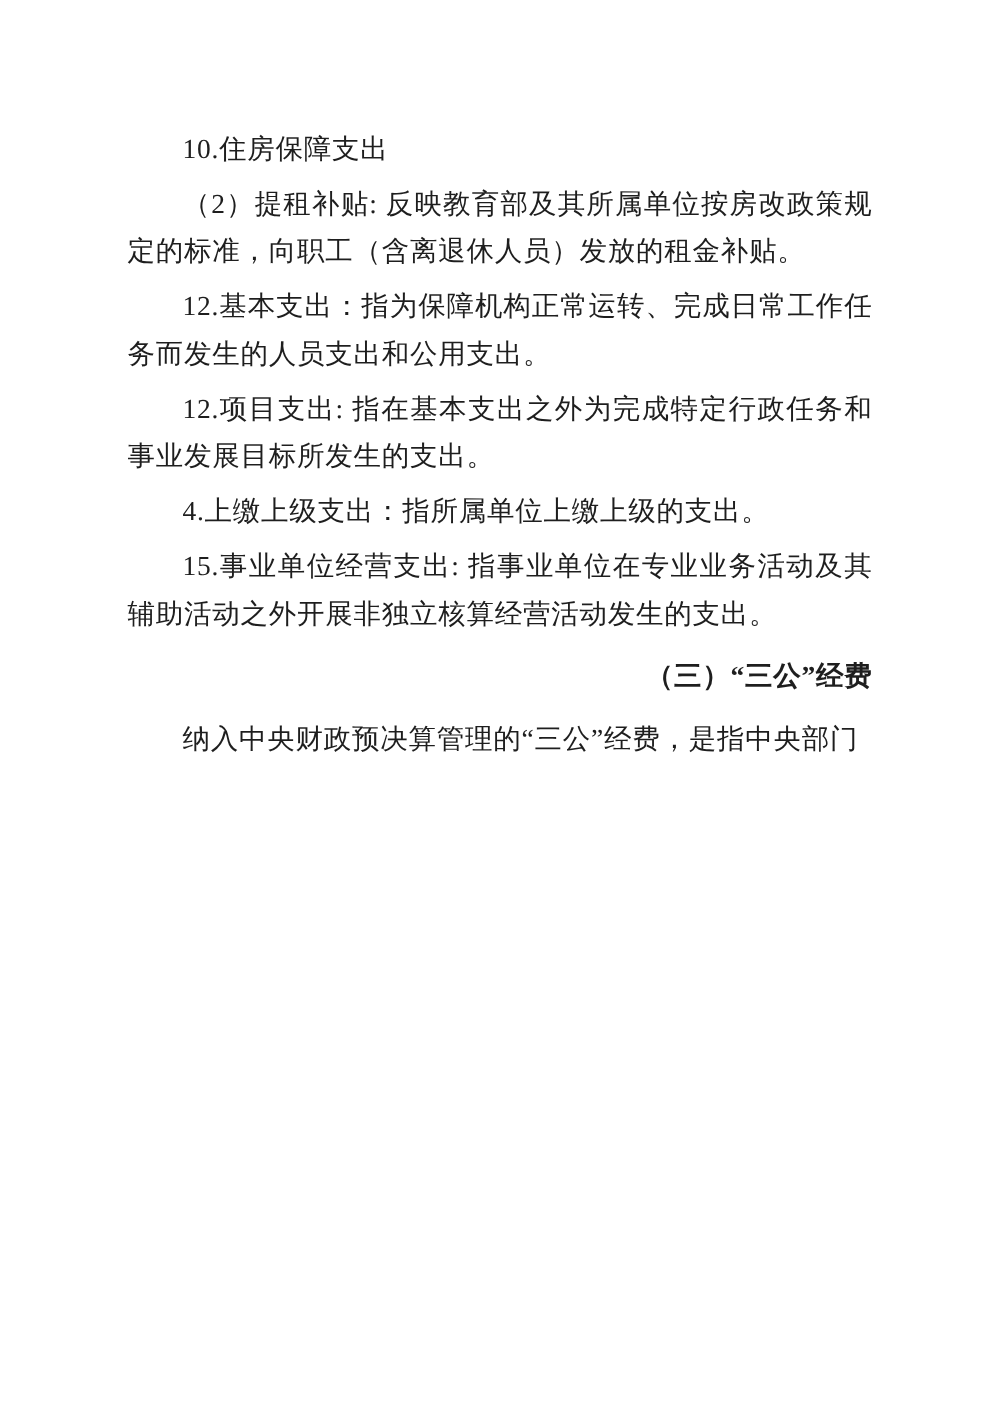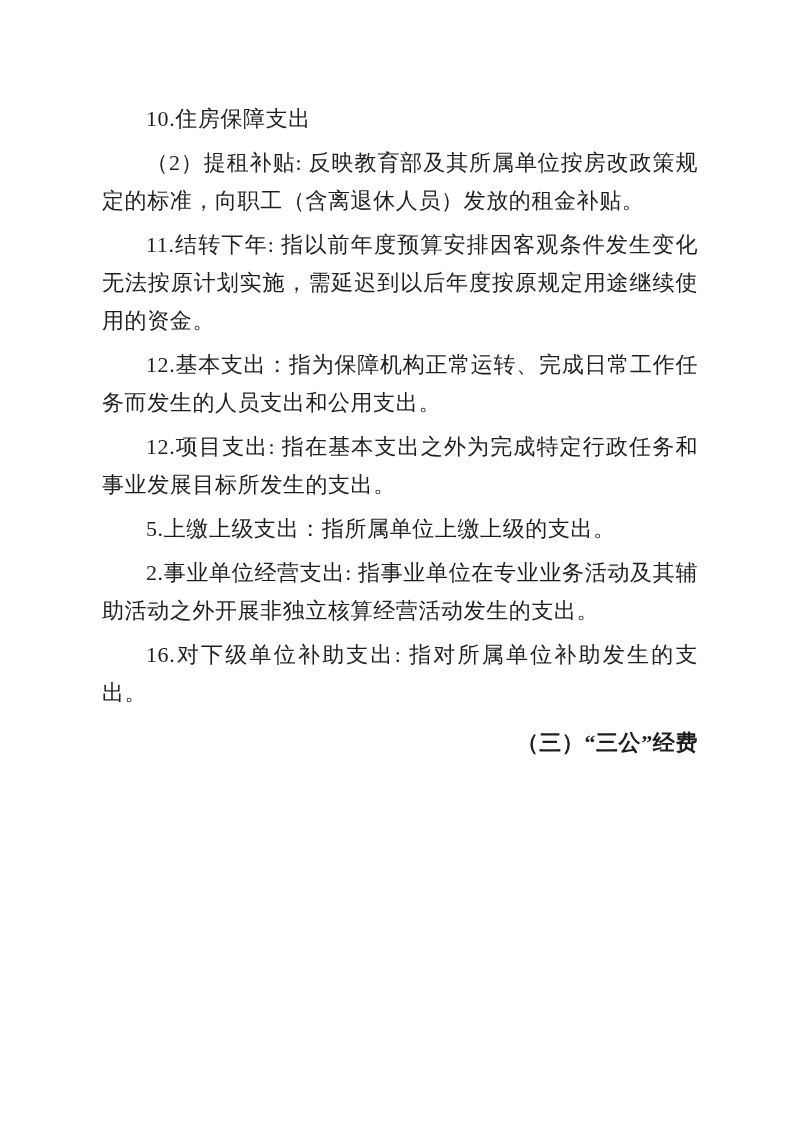--- a/index.html
+++ b/index.html
@@ -48,22 +48,21 @@
     color: #15803d;
   }
 </style>
 </head>
 <body>
 
 <div class="page">
   <div class="content">
     <p class="body">10.住房保障支出</p>
     <p class="body">（2）提租补贴: 反映教育部及其所属单位按房改政策规定的标准，向职工（含离退休人员）发放的租金补贴。</p>
-    <p class="body">11.结转下年: 指以前年度预算安排因客观条件发生变化无法按原计划实施，需延迟到以后年度按原规定用途继续使用的资金。</p>
     <p class="body">12.基本支出：指为保障机构正常运转、完成日常工作任务而发生的人员支出和公用支出。</p>
     <p class="body">12.项目支出: 指在基本支出之外为完成特定行政任务和事业发展目标所发生的支出。</p>
-    <p class="body">5.上缴上级支出：指所属单位上缴上级的支出。</p>
-    <p class="body">2.事业单位经营支出: 指事业单位在专业业务活动及其辅助活动之外开展非独立核算经营活动发生的支出。</p>
-    <p class="body">16.对下级单位补助支出: 指对所属单位补助发生的支出。</p>
+    <p class="body">4.上缴上级支出：指所属单位上缴上级的支出。</p>
+    <p class="body">15.事业单位经营支出: 指事业单位在专业业务活动及其辅助活动之外开展非独立核算经营活动发生的支出。</p>
     <p class="heading">（三）“三公”经费</p>
+    <p class="body">纳入中央财政预决算管理的“三公”经费，是指中央部门</p>
   </div>
   <div class="page-number">47</div>
 </div>
 
 </body></html>

